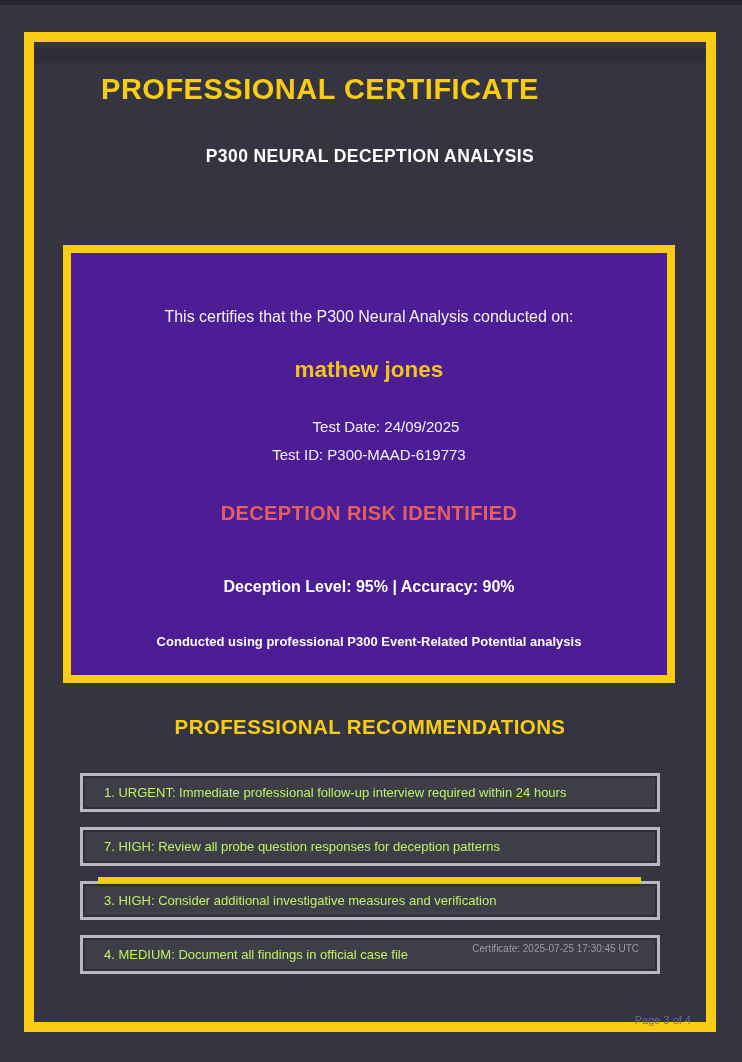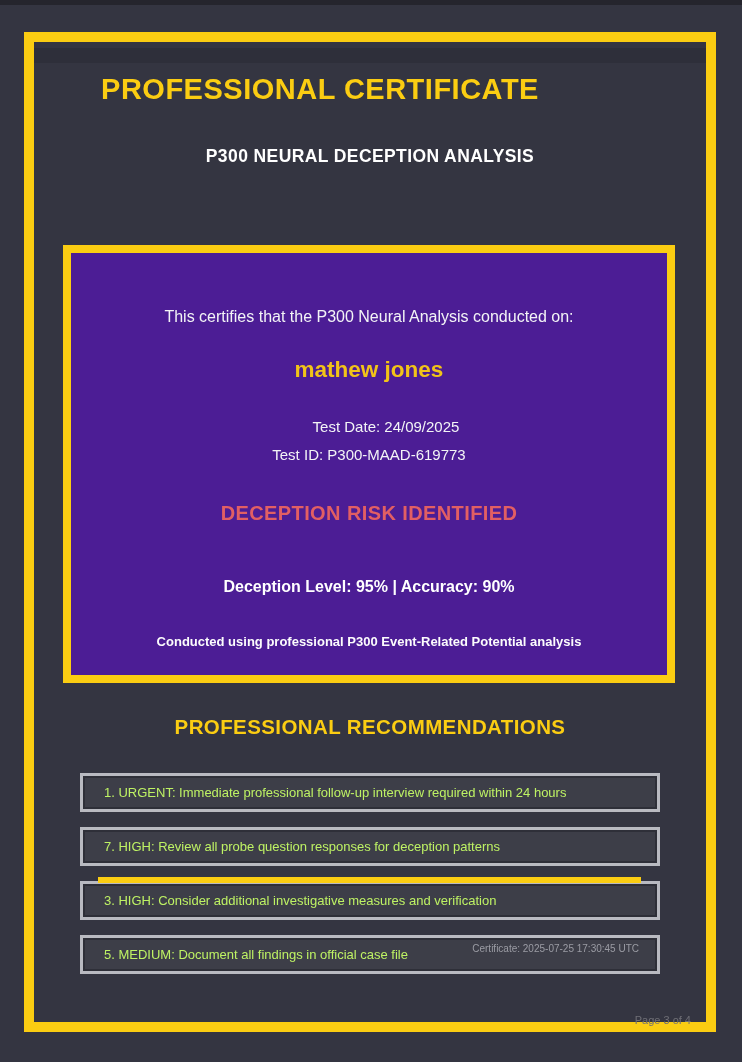--- a/index.html
+++ b/index.html
@@ -114,17 +114,17 @@
   <div class="rec-text">7. HIGH: Review all probe question responses for deception patterns</div>
 </div>
 
 <div class="yellow-strip"></div>
 
 <div class="rec-box rec-box-3">
   <div class="rec-text">3. HIGH: Consider additional investigative measures and verification</div>
 </div>
 
 <div class="rec-box rec-box-4">
-  <div class="rec-text">5. MEDIUM: Document all findings in official case file</div>
+  <div class="rec-text">4. MEDIUM: Document all findings in official case file</div>
   <div class="cert-stamp">Certificate: 2025-07-25 17:30:45 UTC</div>
 </div>
 
 <div class="page-footer">Page 3 of 4</div>
 
 </body></html>

